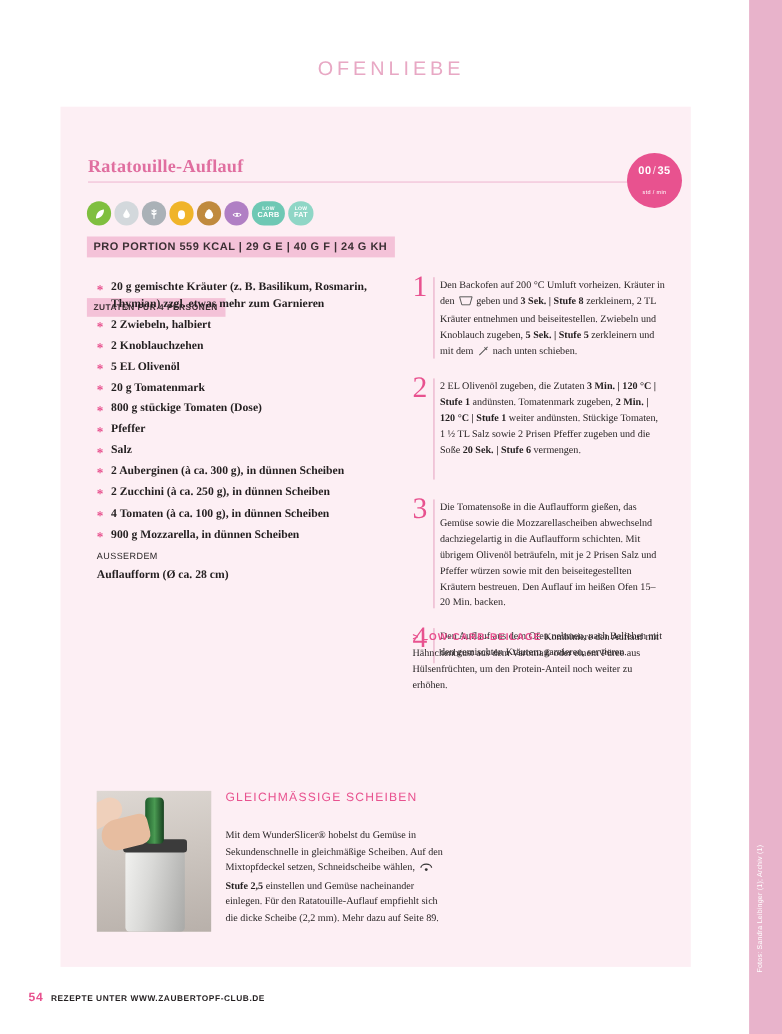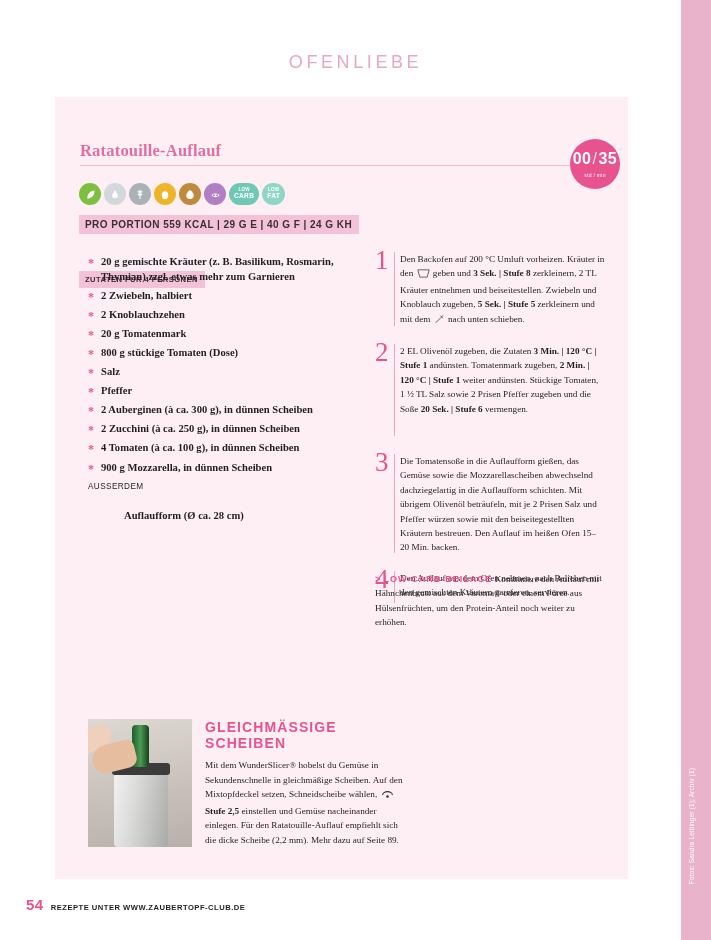--- a/index.html
+++ b/index.html
@@ -91,21 +91,21 @@
     border-radius: 50%;
     background: #e8528f;
     color: #fff;
     font-family: "Liberation Sans", sans-serif;
   }
   .time-bubble .row1 {
     position: absolute;
     top: 11px;
     left: 0; right: 0;
     text-align: center;
-    font-size: 16px;
+    font-size: 10px;
     font-weight: bold;
     letter-spacing: 0.5px;
   }
   .time-bubble .row1 .sep {
     font-weight: normal;
     opacity: 0.8;
     padding: 0 1px;
   }
   .time-bubble .row2 {
     position: absolute;
@@ -214,29 +214,28 @@
     color: #e8528f;
     font-size: 12px;
     font-weight: bold;
   }
   .ing-extra-label {
     font-family: "Liberation Sans", sans-serif;
     font-size: 8.2px;
     letter-spacing: 0.4px;
     color: #231f20;
     margin-top: 7px;
-    margin-bottom: 18px;
+    margin-bottom: 6px;
     padding-left: 0;
   }
   .ing-extra {
     font-size: 10.6px;
     line-height: 14.6px;
     font-weight: bold;
     padding-left: 0;
-    margin-left: 36px;
   }
 
   
   .steps {
     position: absolute;
     left: 320px;
     top: 155px;
     width: 230px;
   }
   .step {
@@ -355,45 +354,45 @@
   }
 
   .tip-body {
     position: absolute;
     left: 150px;
     top: 622px;
     width: 205px;
   }
   .tip-title {
     font-family: "Liberation Sans", sans-serif;
-    font-weight: bold;
+    font-weight: normal;
     color: #e8528f;
-    font-size: 14px;
+    font-size: 11px;
     letter-spacing: 1.1px;
-    margin-bottom: 7px;
+    margin-bottom: 21px;
   }
   .tip-text {
     font-size: 9.2px;
     line-height: 14.6px;
   }
 
   
   .footer {
     position: absolute;
     left: 26px;
     bottom: 27px;
     font-family: "Liberation Sans", sans-serif;
     font-size: 7.6px;
     letter-spacing: 0.5px;
     color: #231f20;
     font-weight: bold;
   }
   .footer .pg {
     color: #e8528f;
-    font-size: 15px;
+    font-size: 11px;
     margin-right: 7px;
   }
 </style>
 </head>
 <body>
 
 <div class="page-header">OFENLIEBE</div>
 
 <div class="side-bar">
   <div class="side-credit">Fotos: Sandra Leibinger (1); Archiv (1)</div>
@@ -460,24 +459,25 @@
     </span>
   </div>
 
   <div class="nutri">PRO PORTION 559 KCAL | 29 G E | 40 G F | 24 G KH</div>
   <div class="nutri2">ZUTATEN FÜR 4 PERSONEN</div>
 
   <div class="ingredients">
     <div class="ing-item">20 g gemischte Kräuter (z. B. Basilikum, Rosmarin, Thymian) zzgl. etwas mehr zum Garnieren</div>
     <div class="ing-item">2 Zwiebeln, halbiert</div>
     <div class="ing-item">2 Knoblauchzehen</div>
+    <div class="ing-item">5 EL Olivenöl</div>
     <div class="ing-item">20 g Tomatenmark</div>
     <div class="ing-item">800 g stückige Tomaten (Dose)</div>
+    <div class="ing-item">Pfeffer</div>
     <div class="ing-item">Salz</div>
-    <div class="ing-item">Pfeffer</div>
     <div class="ing-item">2 Auberginen (à ca. 300 g), in dünnen Scheiben</div>
     <div class="ing-item">2 Zucchini (à ca. 250 g), in dünnen Scheiben</div>
     <div class="ing-item">4 Tomaten (à ca. 100 g), in dünnen Scheiben</div>
     <div class="ing-item">900 g Mozzarella, in dünnen Scheiben</div>
     <div class="ing-extra-label">AUSSERDEM</div>
     <div class="ing-extra">Auflaufform (Ø ca. 28 cm)</div>
   </div>
 
   <div class="steps">
 

